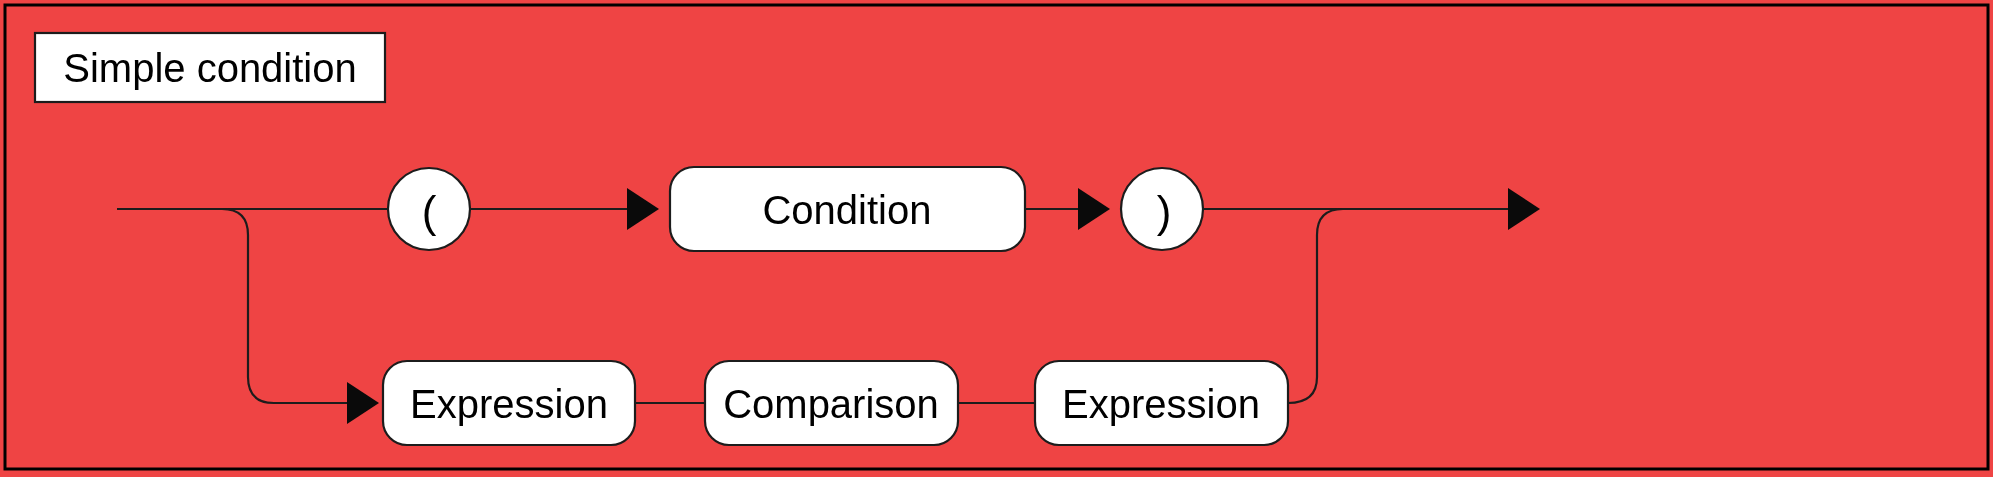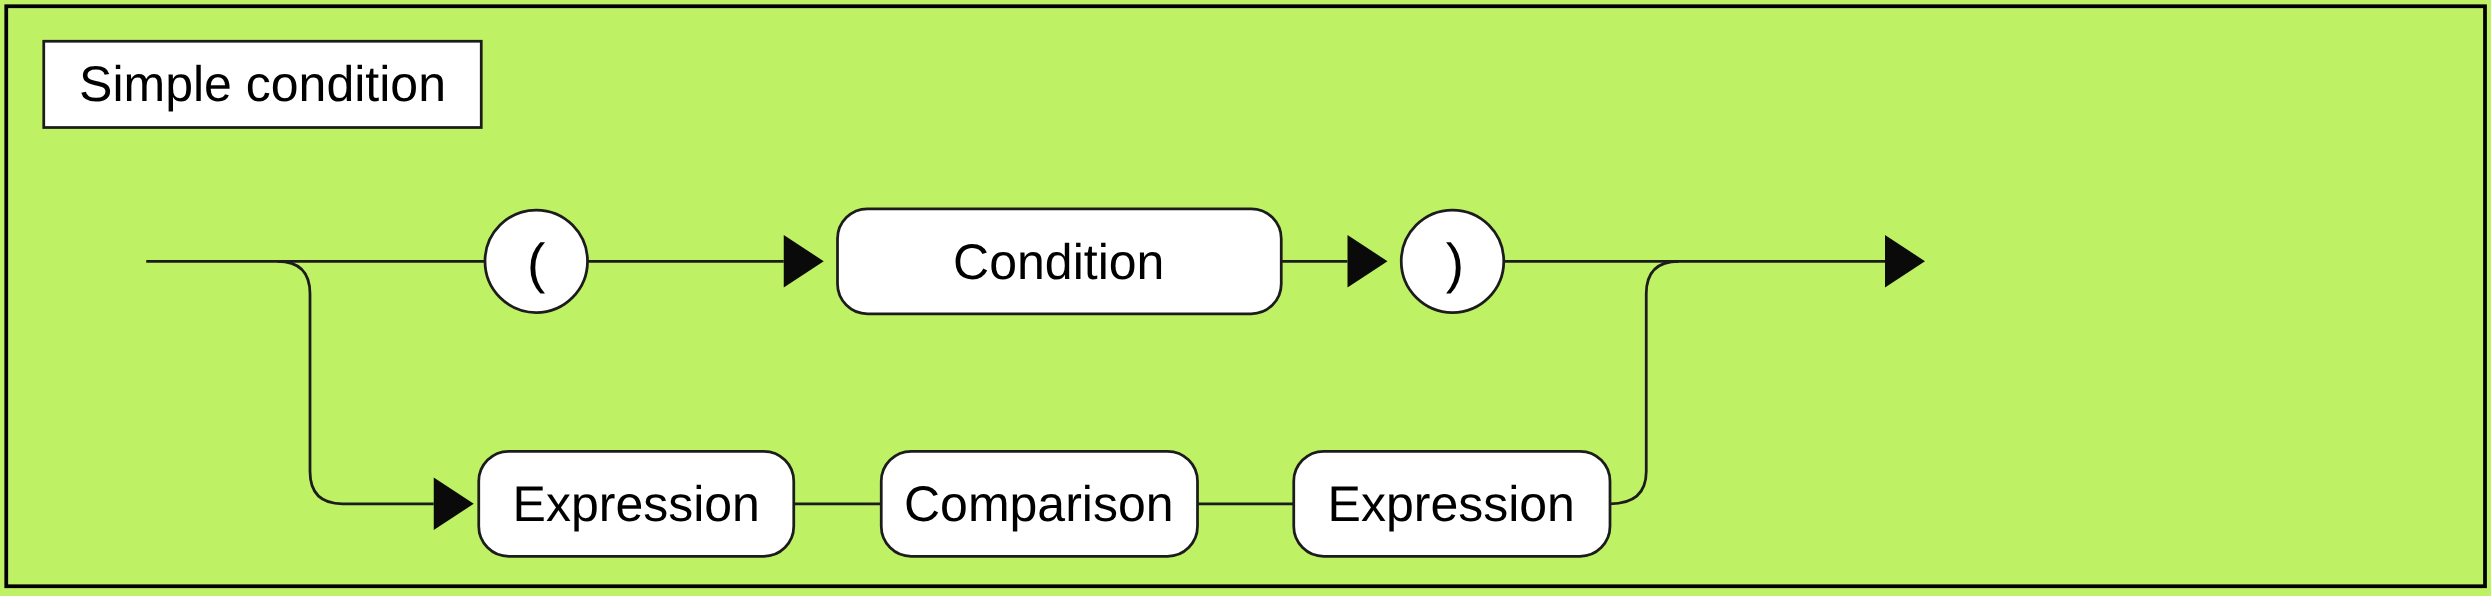--- a/index.html
+++ b/index.html
@@ -4,21 +4,21 @@
 <style>
   html, body {
     margin: 0;
     padding: 0;
     background: #ffffff;
   }
   .page {
     position: relative;
     width: 1993px;
     height: 477px;
-    background: #bef264;
+    background: #ef4444;
     font-family: "Liberation Sans", sans-serif;
   }
   svg {
     display: block;
     width: 1993px;
     height: 477px;
   }
   .stroke-line {
     fill: none;
     stroke: #1c1c1c;

